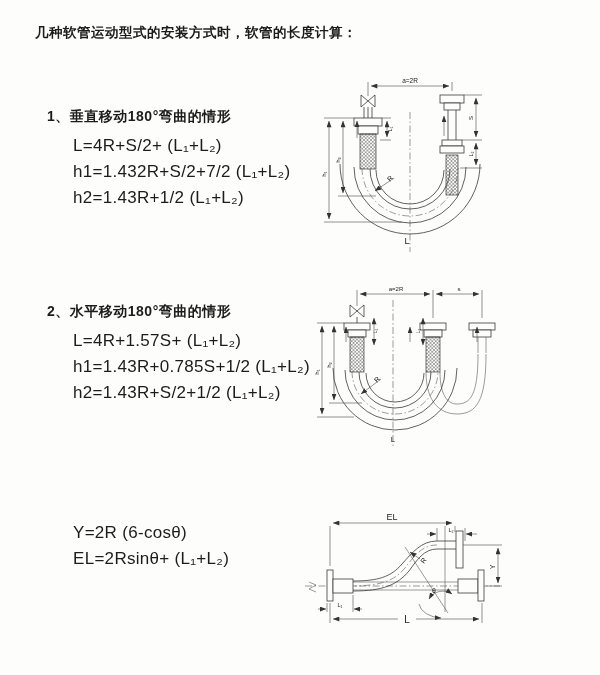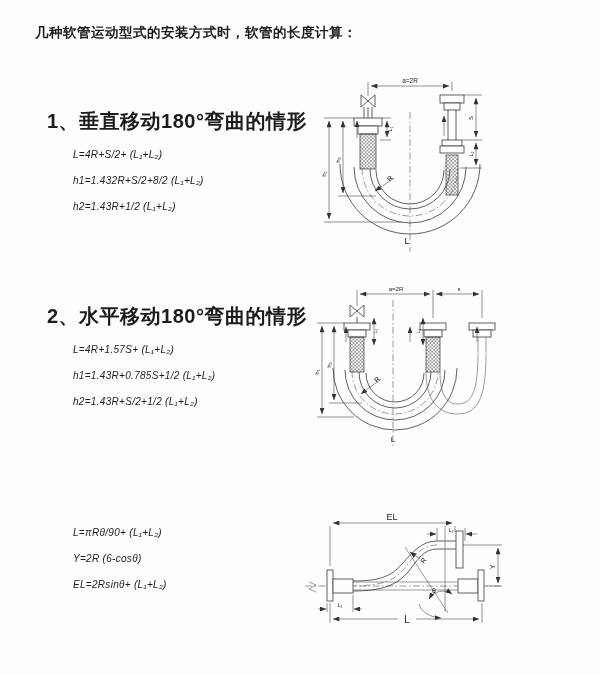--- a/index.html
+++ b/index.html
@@ -1,22 +1,22 @@
 <!DOCTYPE html>
 <html><head>
 <meta charset="utf-8">
 <style>
   html,body{margin:0;padding:0;}
   body{width:600px;height:675px;background:#fdfdfb;position:relative;overflow:hidden;
        font-family:"Liberation Sans","DejaVu Sans",sans-serif;color:#1c1c1c;}
   .page{position:absolute;inset:0;}
   .title{position:absolute;left:35px;top:24px;font-size:13.5px;font-weight:600;letter-spacing:.5px;}
   .sec{position:absolute;left:35px;}
-  .sec .hd{font-size:20px;font-weight:600;margin:0 0 7px 12px;letter-spacing:.5px;}
-  .sec .f{margin-left:38px;line-height:26px;font-size:10px;letter-spacing:.3px;white-space:pre;font-style:italic;}
+  .sec .hd{font-size:14px;font-weight:600;margin:0 0 7px 12px;letter-spacing:.5px;}
+  .sec .f{margin-left:38px;line-height:26px;font-size:17px;letter-spacing:.3px;white-space:pre;}
   #sec1{top:108px;}
   #sec2{top:303px;}
   #sec3{top:520px;}
   svg{position:absolute;overflow:visible;}
   svg text{font-family:"Liberation Sans","DejaVu Sans",sans-serif;fill:#222;}
   .ln{stroke:#3a3a3a;stroke-width:.8;fill:none;}
   .thin{stroke:#4a4a4a;stroke-width:.55;fill:none;}
   .dm{stroke:#4a4a4a;stroke-width:.6;fill:none;}
   .cl{stroke:#4a4a4a;stroke-width:.55;fill:none;stroke-dasharray:7 2.5 1.5 2.5;}
   .fl{fill:#fdfdfb;stroke:#3a3a3a;stroke-width:.8;}
@@ -24,33 +24,32 @@
 </head>
 <body>
 
 <div class="page">
 
   <div class="title">几种软管运动型式的安装方式时，软管的长度计算：</div>
 
   <div class="sec" id="sec1">
     <div class="hd">1、垂直移动180°弯曲的情形</div>
     <div class="f">L=4R+S/2+ (L₁+L₂)</div>
-    <div class="f">h1=1.432R+S/2+8/2 (L₁+L₂)</div>
+    <div class="f">h1=1.432R+S/2+7/2 (L₁+L₂)</div>
     <div class="f">h2=1.43R+1/2 (L₁+L₂)</div>
   </div>
 
   <div class="sec" id="sec2">
     <div class="hd">2、水平移动180°弯曲的情形</div>
     <div class="f">L=4R+1.57S+ (L₁+L₂)</div>
     <div class="f">h1=1.43R+0.785S+1/2 (L₁+L₂)</div>
     <div class="f">h2=1.43R+S/2+1/2 (L₁+L₂)</div>
   </div>
 
   <div class="sec" id="sec3">
-    <div class="f">L=πRθ/90+ (L₁+L₂)</div>
     <div class="f">Y=2R (6-cosθ)</div>
     <div class="f">EL=2Rsinθ+ (L₁+L₂)</div>
   </div>
 
   <svg style="left:312px;top:70px;width:285px;height:190px" viewBox="312 70 285 190">
     <defs>
       <marker id="ae1" markerWidth="7" markerHeight="5" refX="6.3" refY="2.5" orient="auto" markerUnits="userSpaceOnUse">
           <path d="M0,0 L6.5,2.5 L0,5 z" fill="#333"></path>
         </marker>
       <marker id="as1" markerWidth="7" markerHeight="5" refX="0.2" refY="2.5" orient="auto" markerUnits="userSpaceOnUse">

